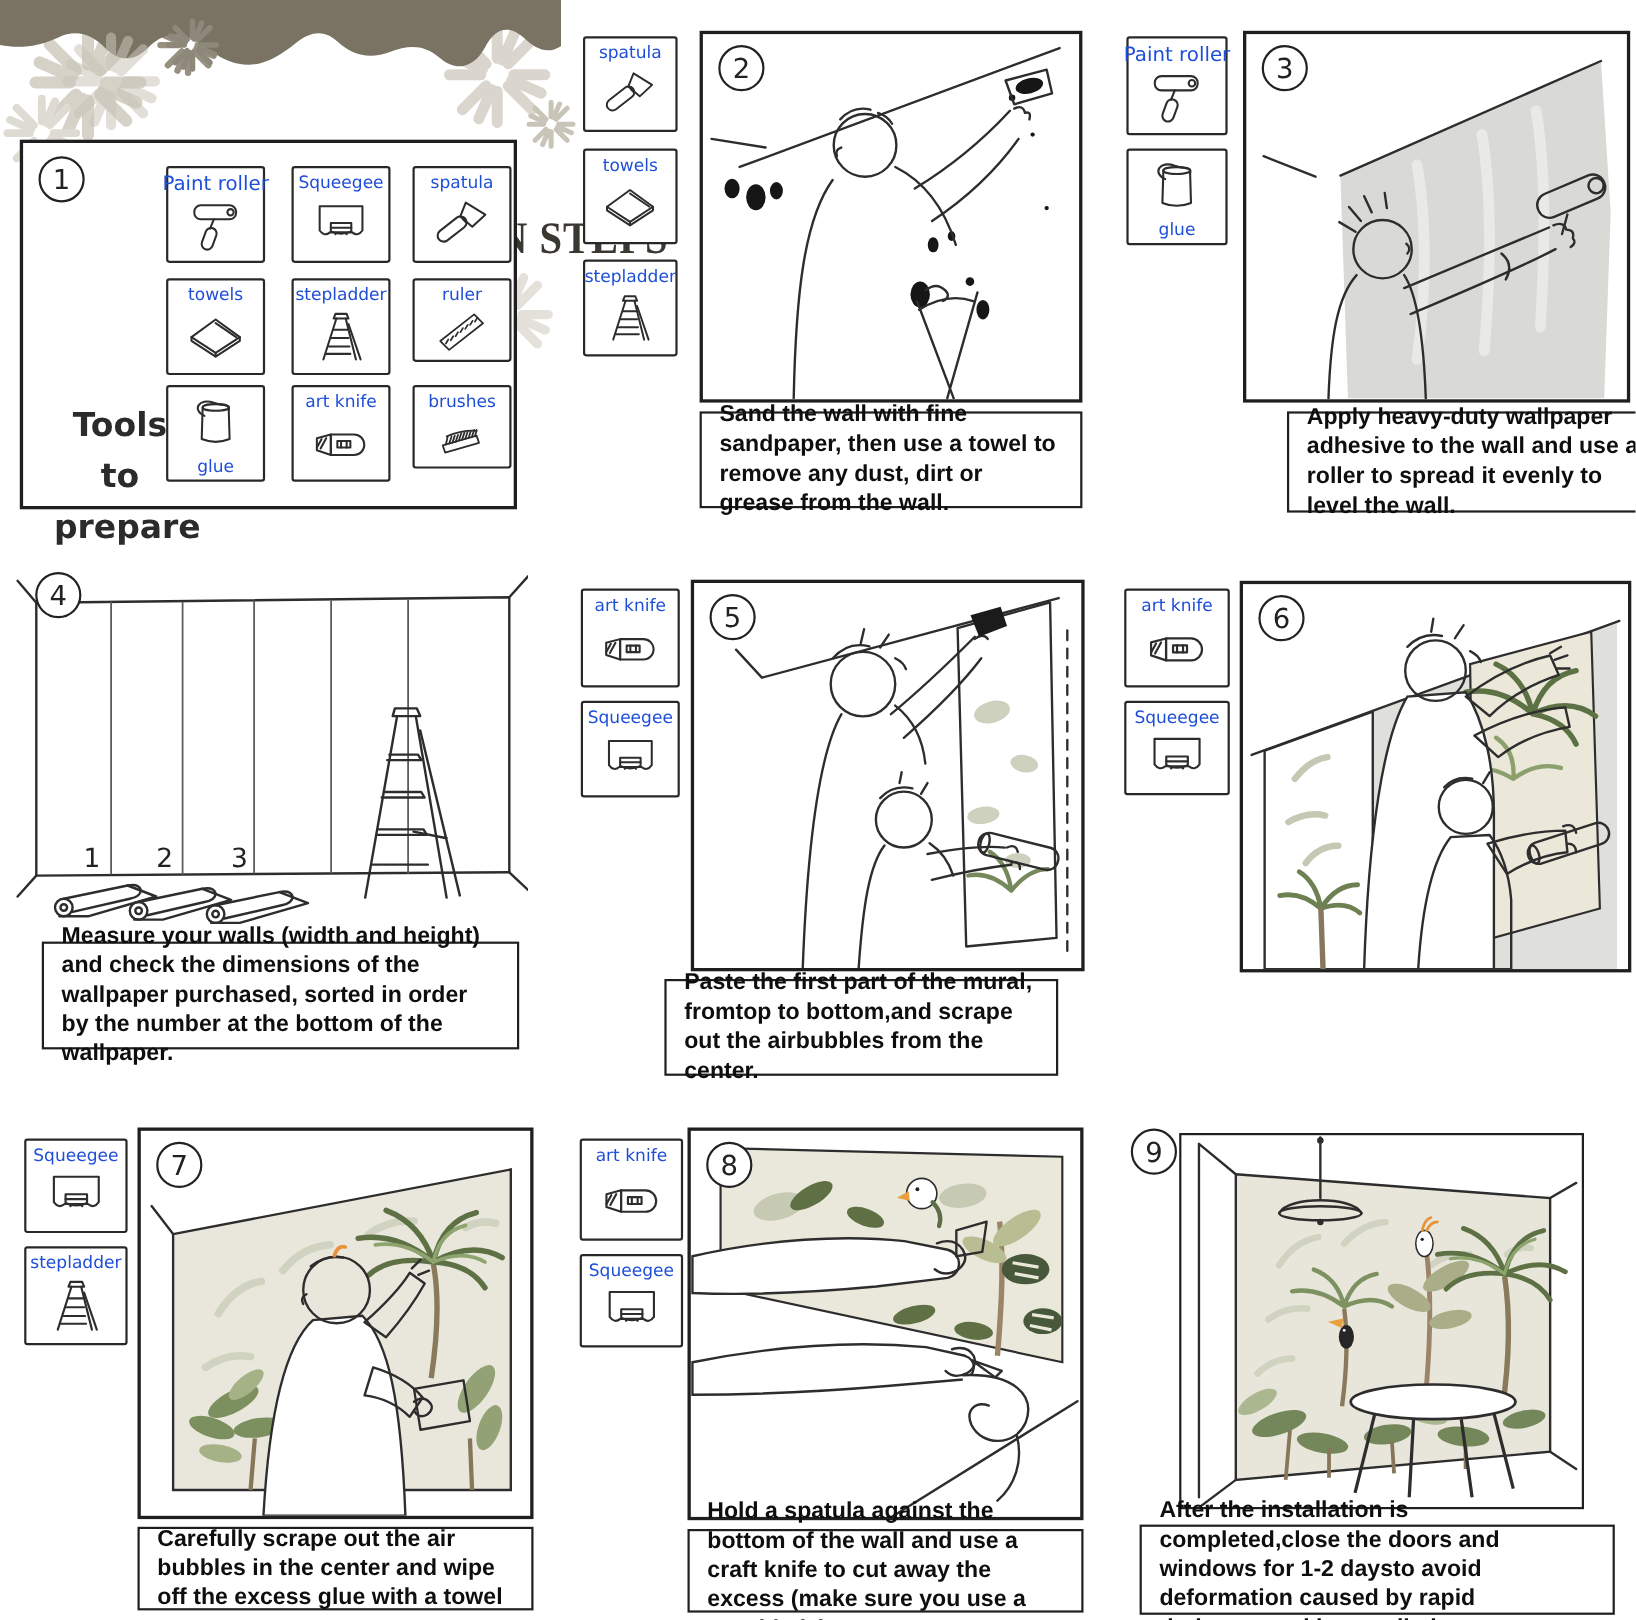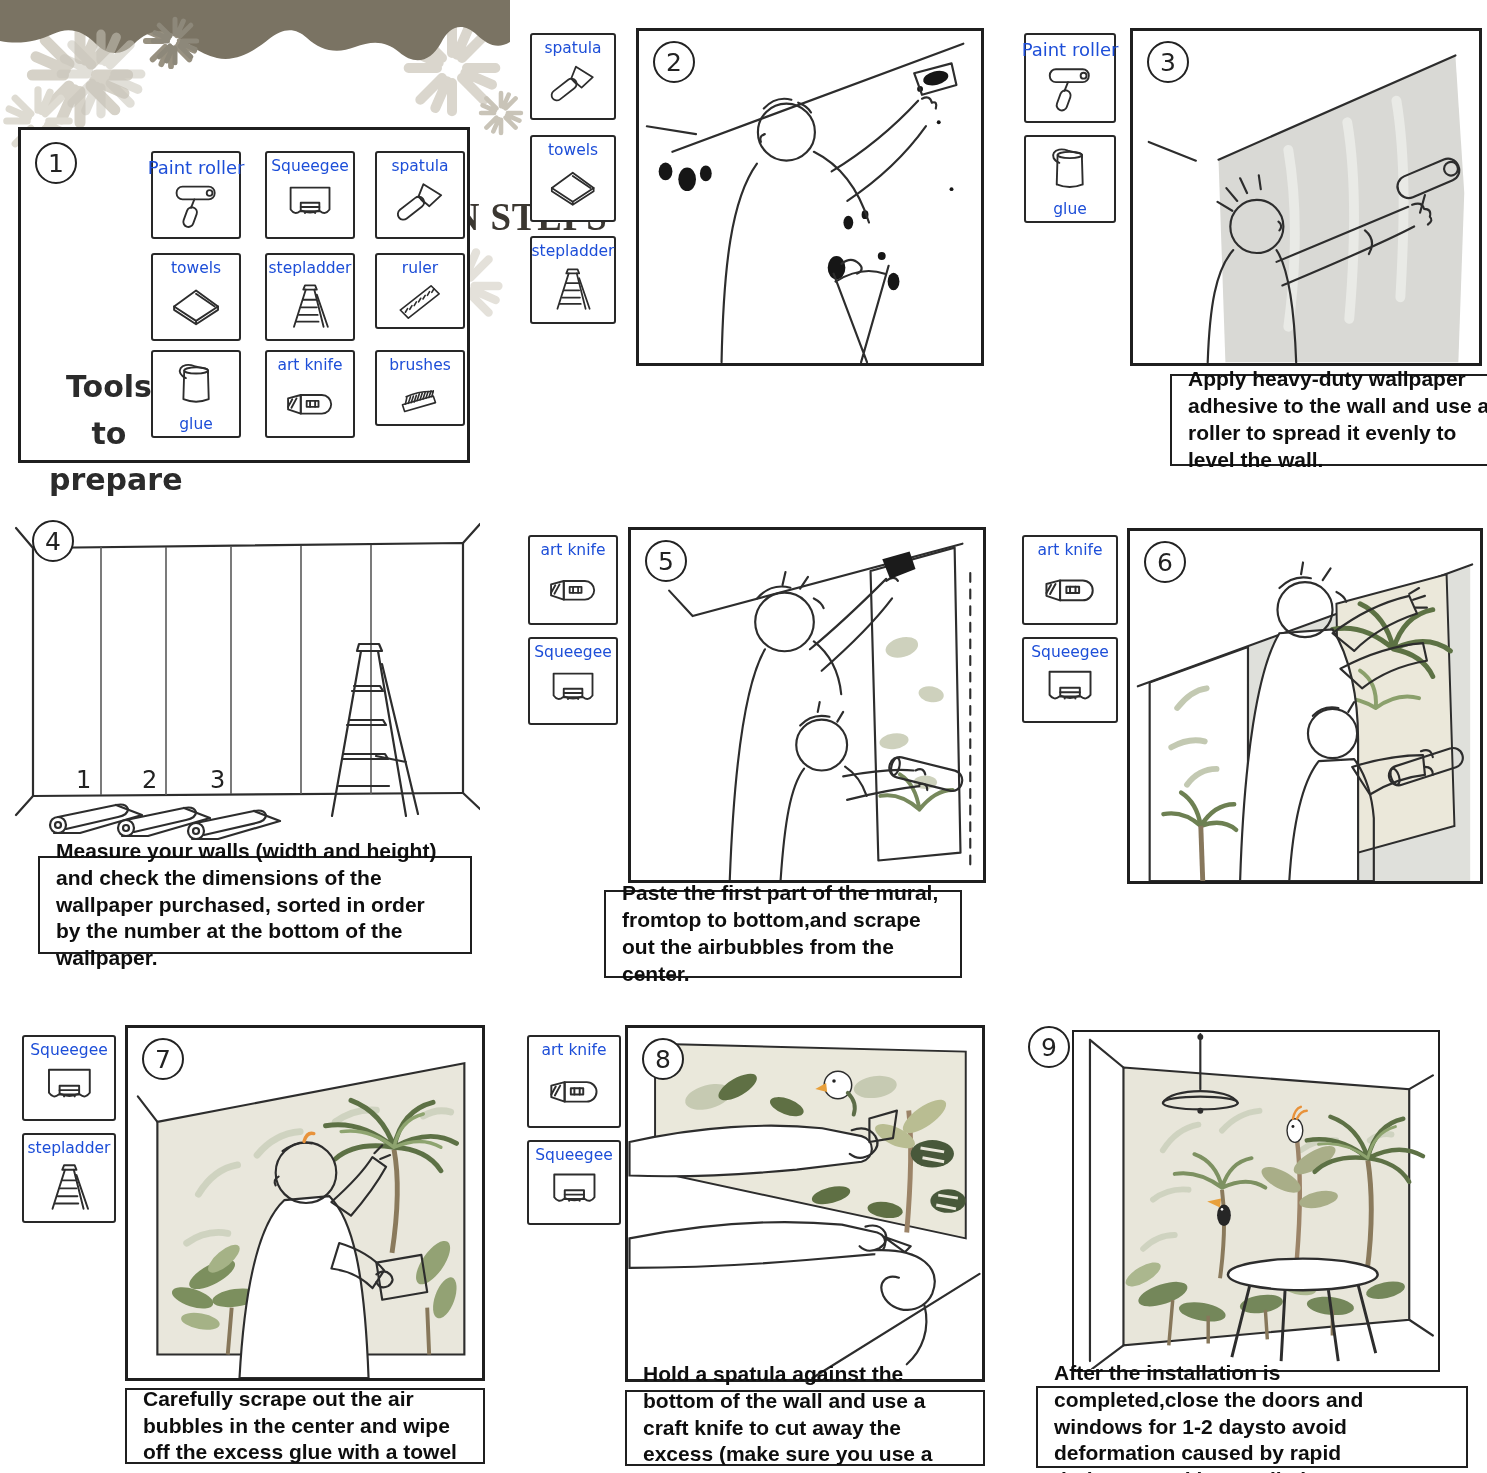--- a/index.html
+++ b/index.html
@@ -211,20 +211,23 @@
       <path d="M280,42 L318,32 L323,54 L288,64 Z" fill="#fff" class="ink"></path>
       <ellipse cx="302" cy="47" rx="13" ry="7" fill="#161616" stroke="none" transform="rotate(-14 302 47)"></ellipse>
       <circle cx="150" cy="102" r="29" fill="#fff" class="ink"></circle>
       <path d="M127,78 q12,-13 28,-9 M162,72 q9,3 13,10 M128,104 q-6,2 -4,8" class="ink"></path>
       <path d="M84,336 C86,238 94,170 120,134 M178,122 C206,136 224,162 234,194" class="ink"></path>
       <path d="M196,142 C232,120 260,96 284,70 M212,172 C248,148 272,124 292,96" class="ink"></path>
       <path d="M288,68 q8,-4 10,4 q6,-2 4,6" class="ink"></path>
       <path d="M198,246 L232,336 M254,238 L226,336 M200,254 q26,-16 50,-8" class="ink"></path>
       <path d="M206,236 q10,-8 18,0 q6,6 -2,10" class="ink"></path>
     </svg>
+  </div>
+  <div class="cap" style="left:636px;top:374px;width:348px;height:88px;">
+    <span>Sand the wall with fine sandpaper, then use a towel to remove any dust, dirt or grease from the wall.</span>
   </div>
 
   <div class="toolbox" style="left:1024px;top:33px;width:92px;height:90px;">
     <span class="tool-label cell-label-note">Paint roller</span>
     <svg class="tool-icon" viewBox="0 0 64 64">
         <use href="#i-paint-roller"></use>
       </svg>
   </div>
   <div class="toolbox rev" style="left:1024px;top:135px;width:92px;height:88px;">
     <span class="tool-label">glue</span>

